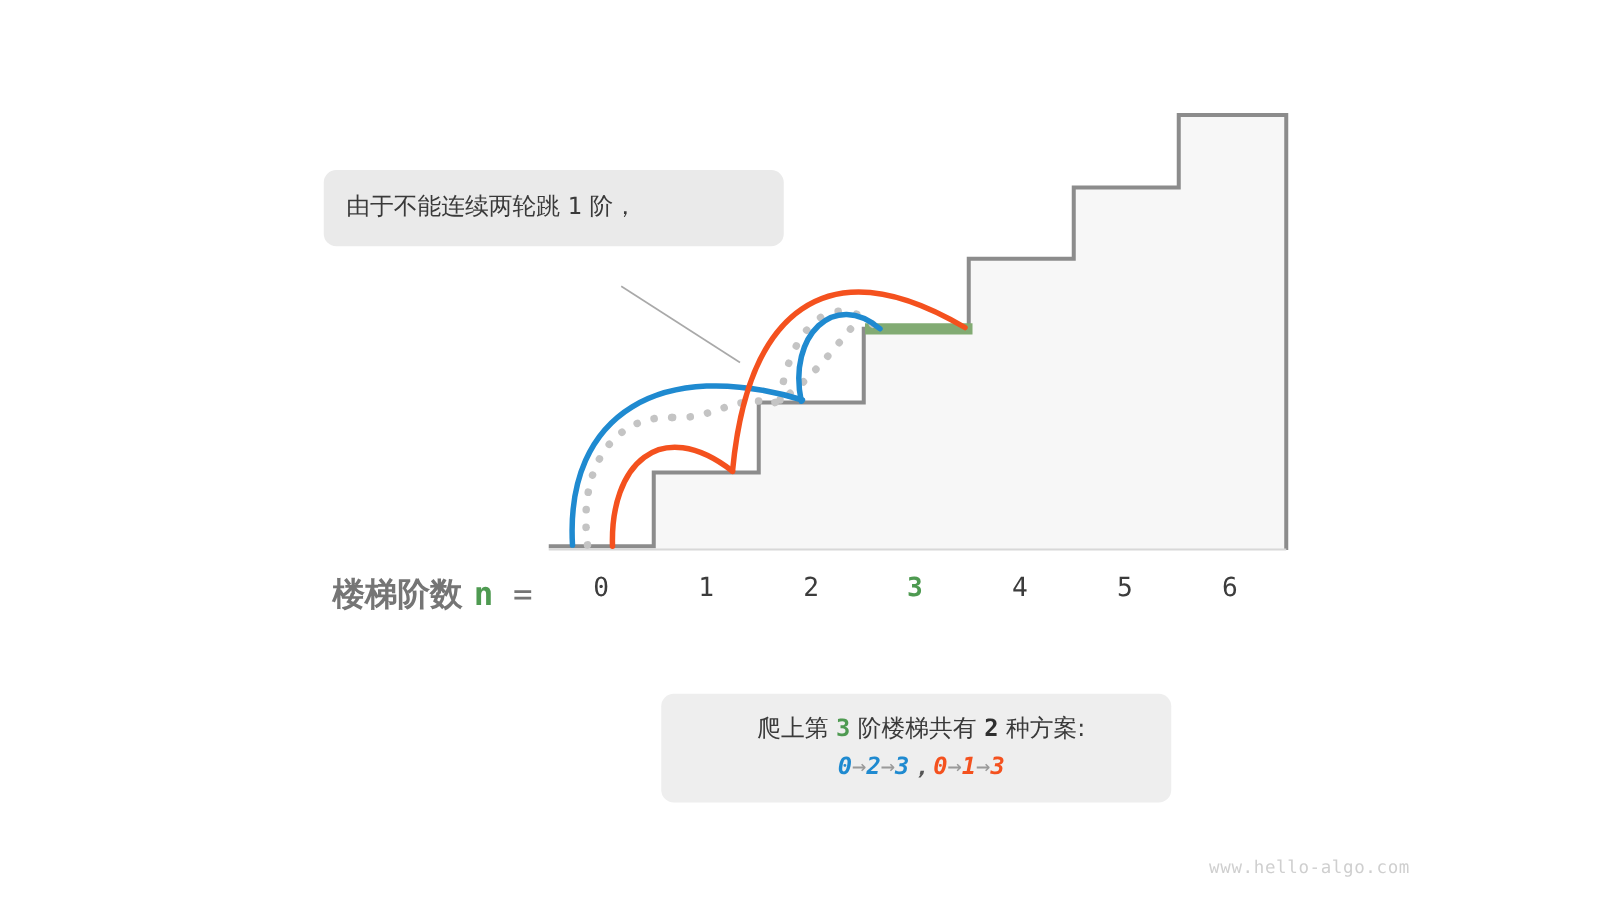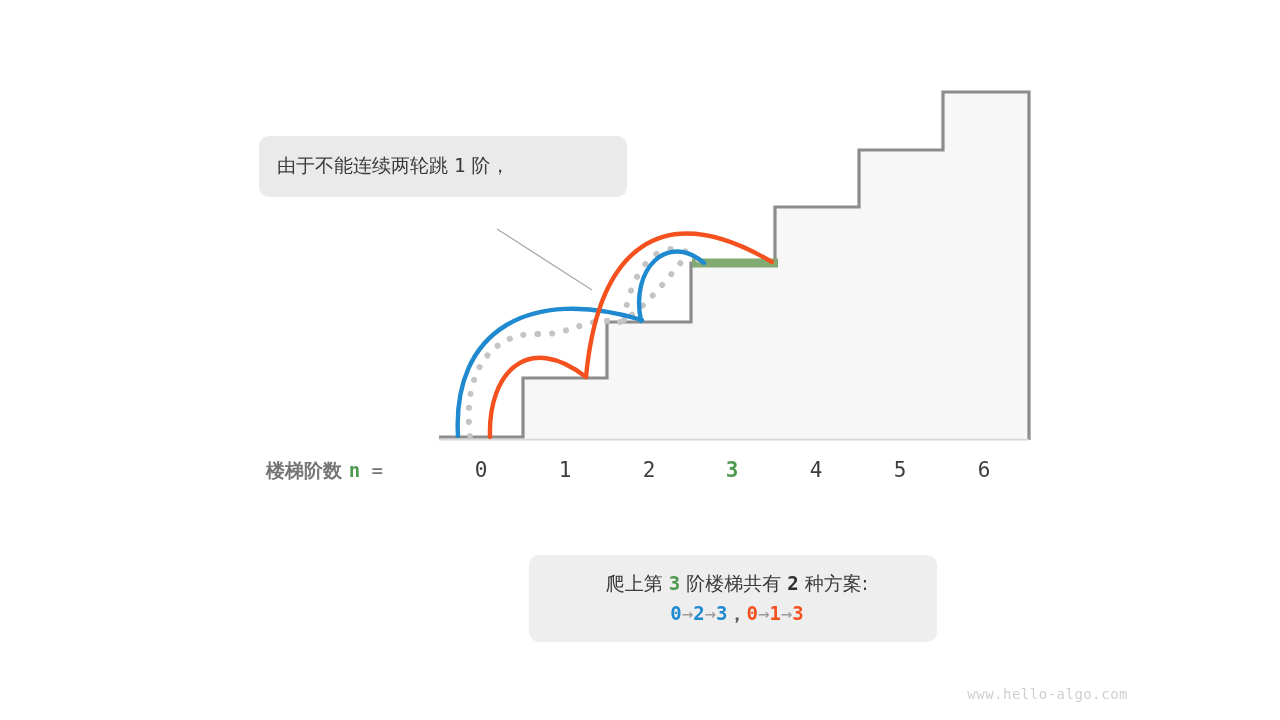--- a/index.html
+++ b/index.html
@@ -66,21 +66,21 @@
     position: absolute;
     left: 0;
     top: 458px;
     width: 1280px;
     height: 34px;
   }
   #axis-label {
     position: absolute;
     left: 266px;
     top: 0px;
-    font-size: 19px;
+    font-size: 26px;
     font-weight: bold;
     color: #757575;
     white-space: nowrap;
     text-align: center;
   }
   #axis-label .nvar {
     color: #4e9a51;
     font-family: "DejaVu Sans Mono", "Liberation Mono", monospace;
   }
   #axis-label .eq {
@@ -120,20 +120,21 @@
     color: #3a3a3a;
     line-height: 28px;
     white-space: nowrap;
   }
   #caption .l2 {
     font-size: 19px;
     line-height: 30px;
     white-space: nowrap;
     font-family: "DejaVu Sans Mono", "Liberation Mono", monospace;
     font-weight: bold;
+    font-style: italic;
   }
   #caption .g { color: #4e9a51; font-weight: bold;
                 font-family: "DejaVu Sans Mono","Liberation Mono",monospace; }
   #caption .b { color: #2f2f2f; font-weight: bold;
                 font-family: "DejaVu Sans Mono","Liberation Mono",monospace; }
   #caption .blue  { color: #1f8ad0; }
   #caption .orng  { color: #f4511e; }
   #caption .arrow { color: #9a9a9a; font-weight: normal; }
   #caption .comma { color: #555555; font-weight: bold; }
 

